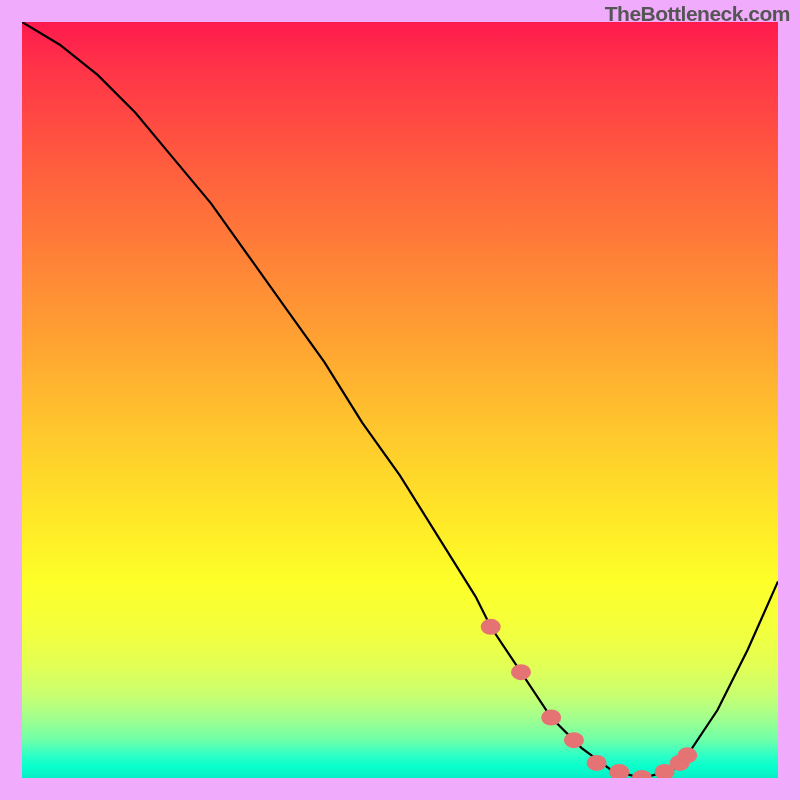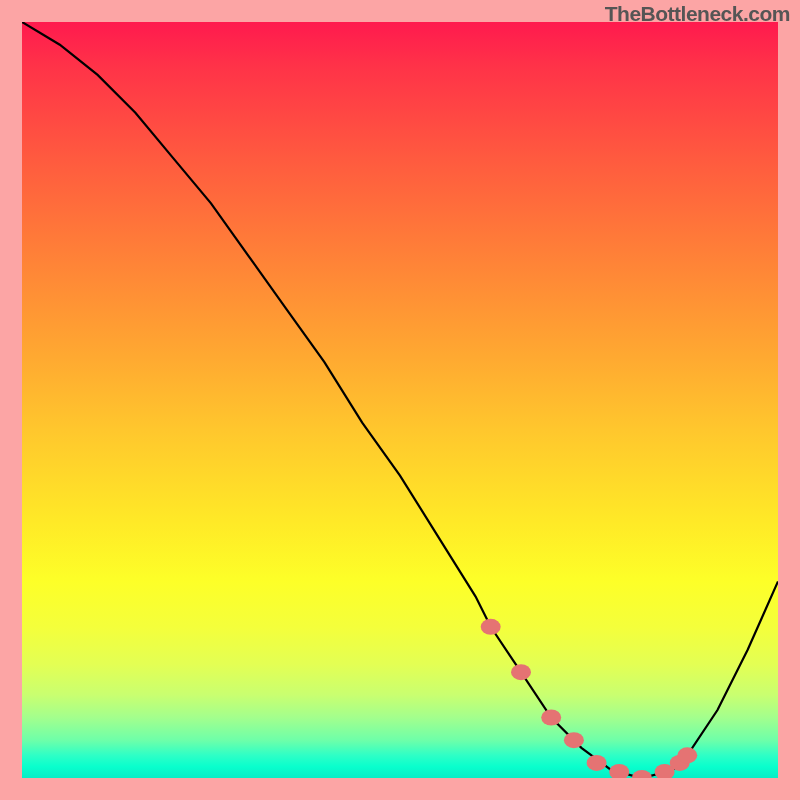--- a/index.html
+++ b/index.html
@@ -10,21 +10,21 @@
     height: 800px;
     overflow: hidden;
     font-family: Arial, sans-serif;
   }
   .frame {
     position: absolute;
     top: 0;
     left: 0;
     width: 800px;
     height: 800px;
-    background: #fca5a5;
+    background: #f0abfc;
   }
   .plot-area {
     position: absolute;
     top: 22px;
     left: 22px;
     width: 756px;
     height: 756px;
     overflow: hidden;
   }
   .gradient-bg {

